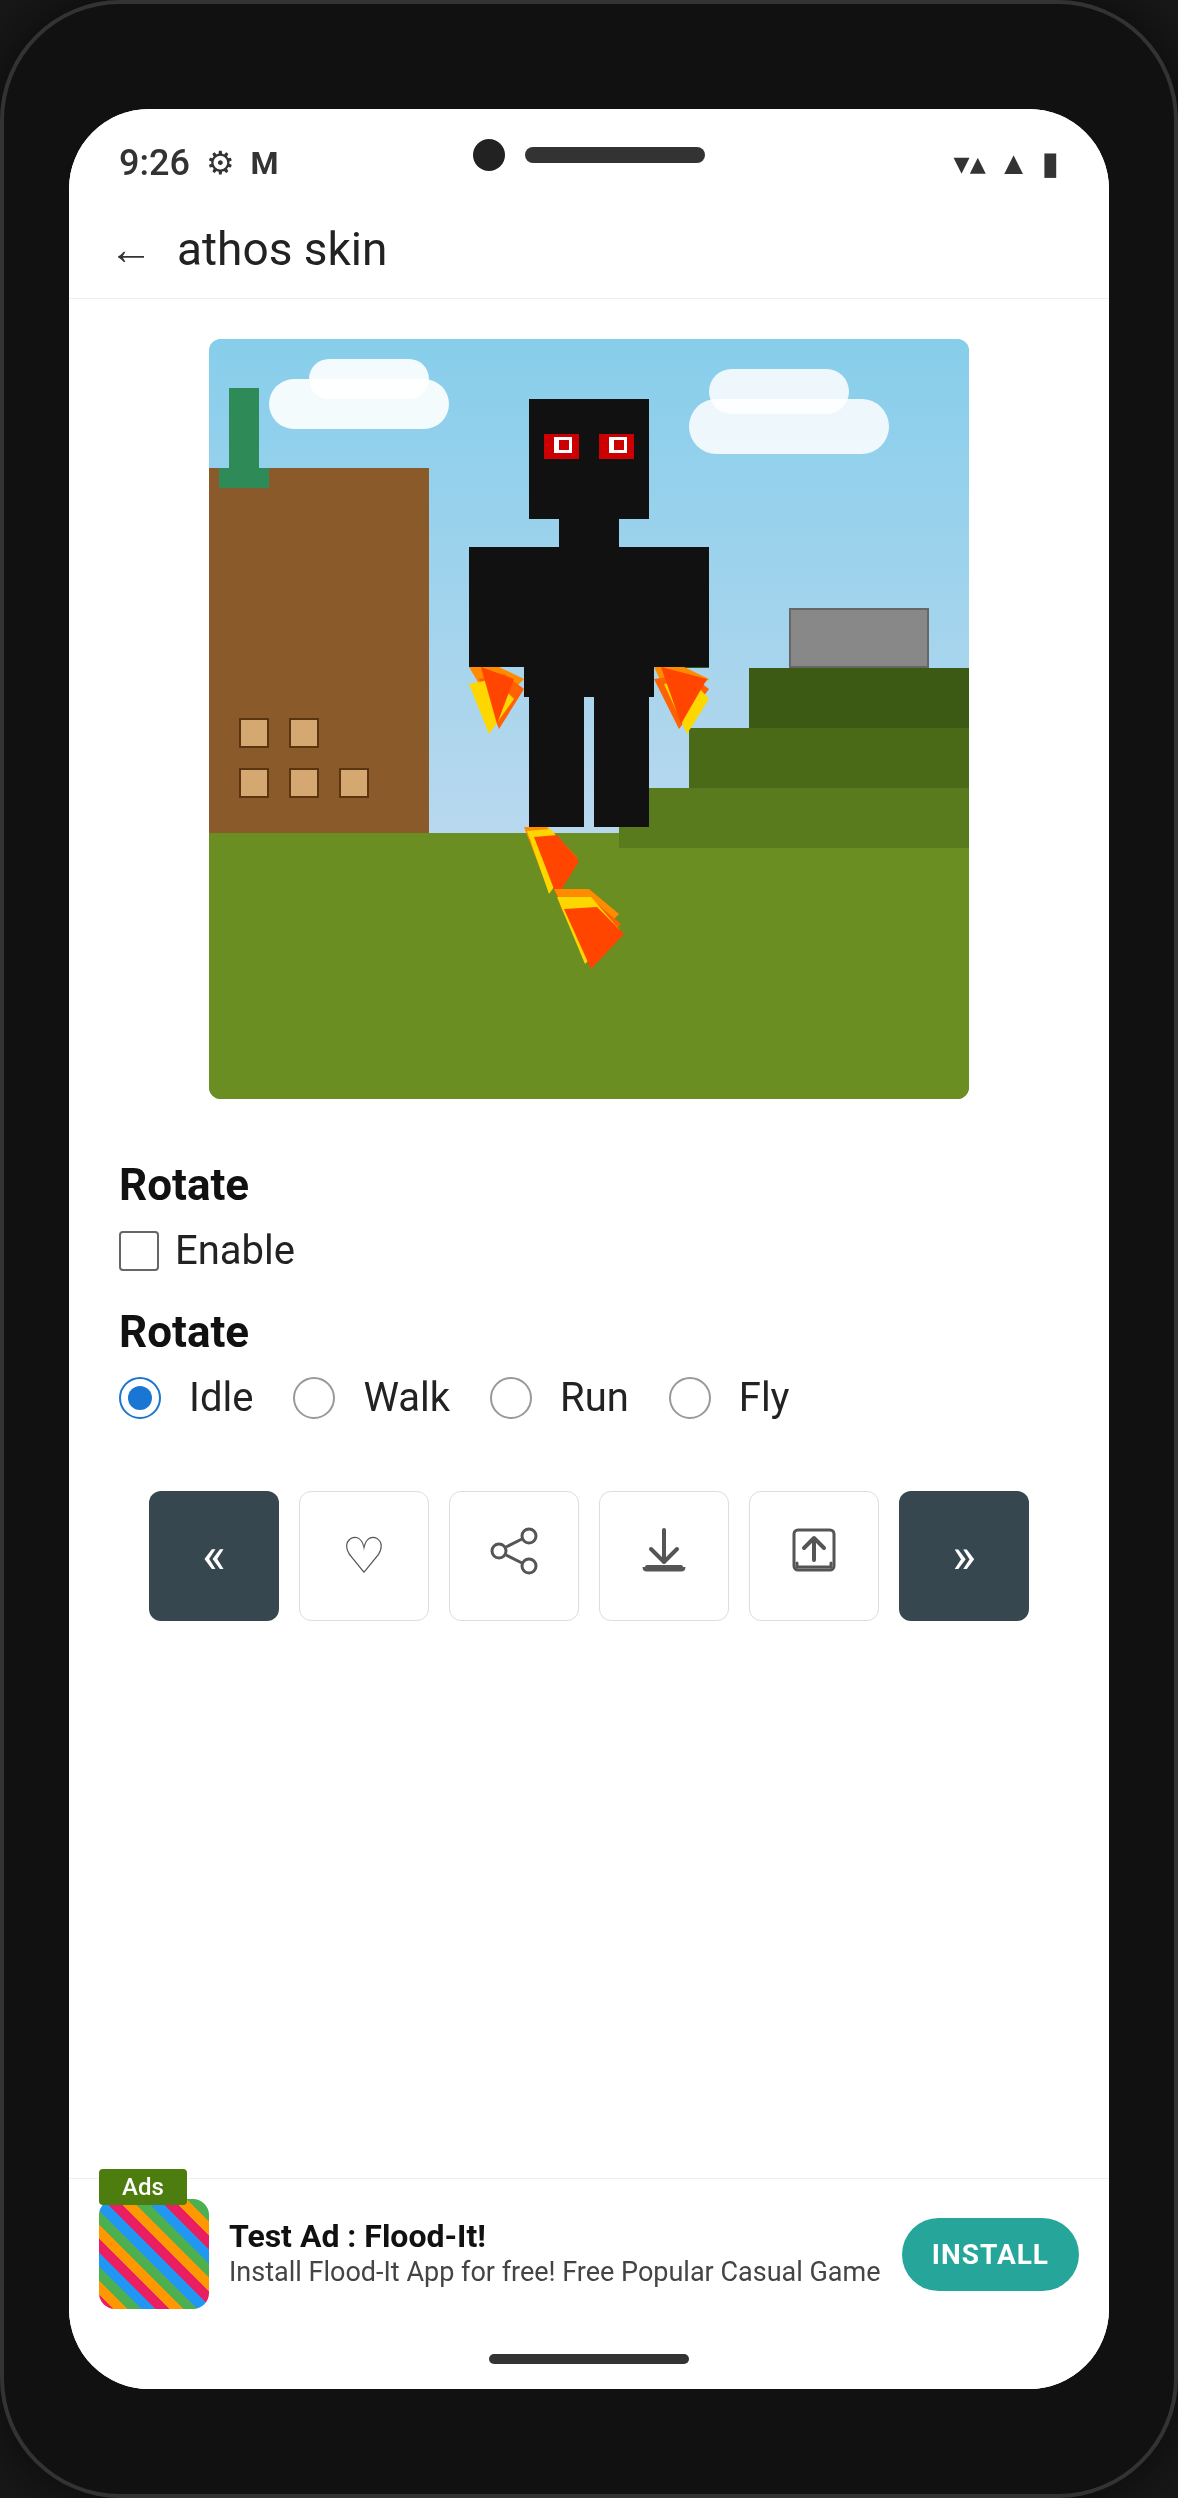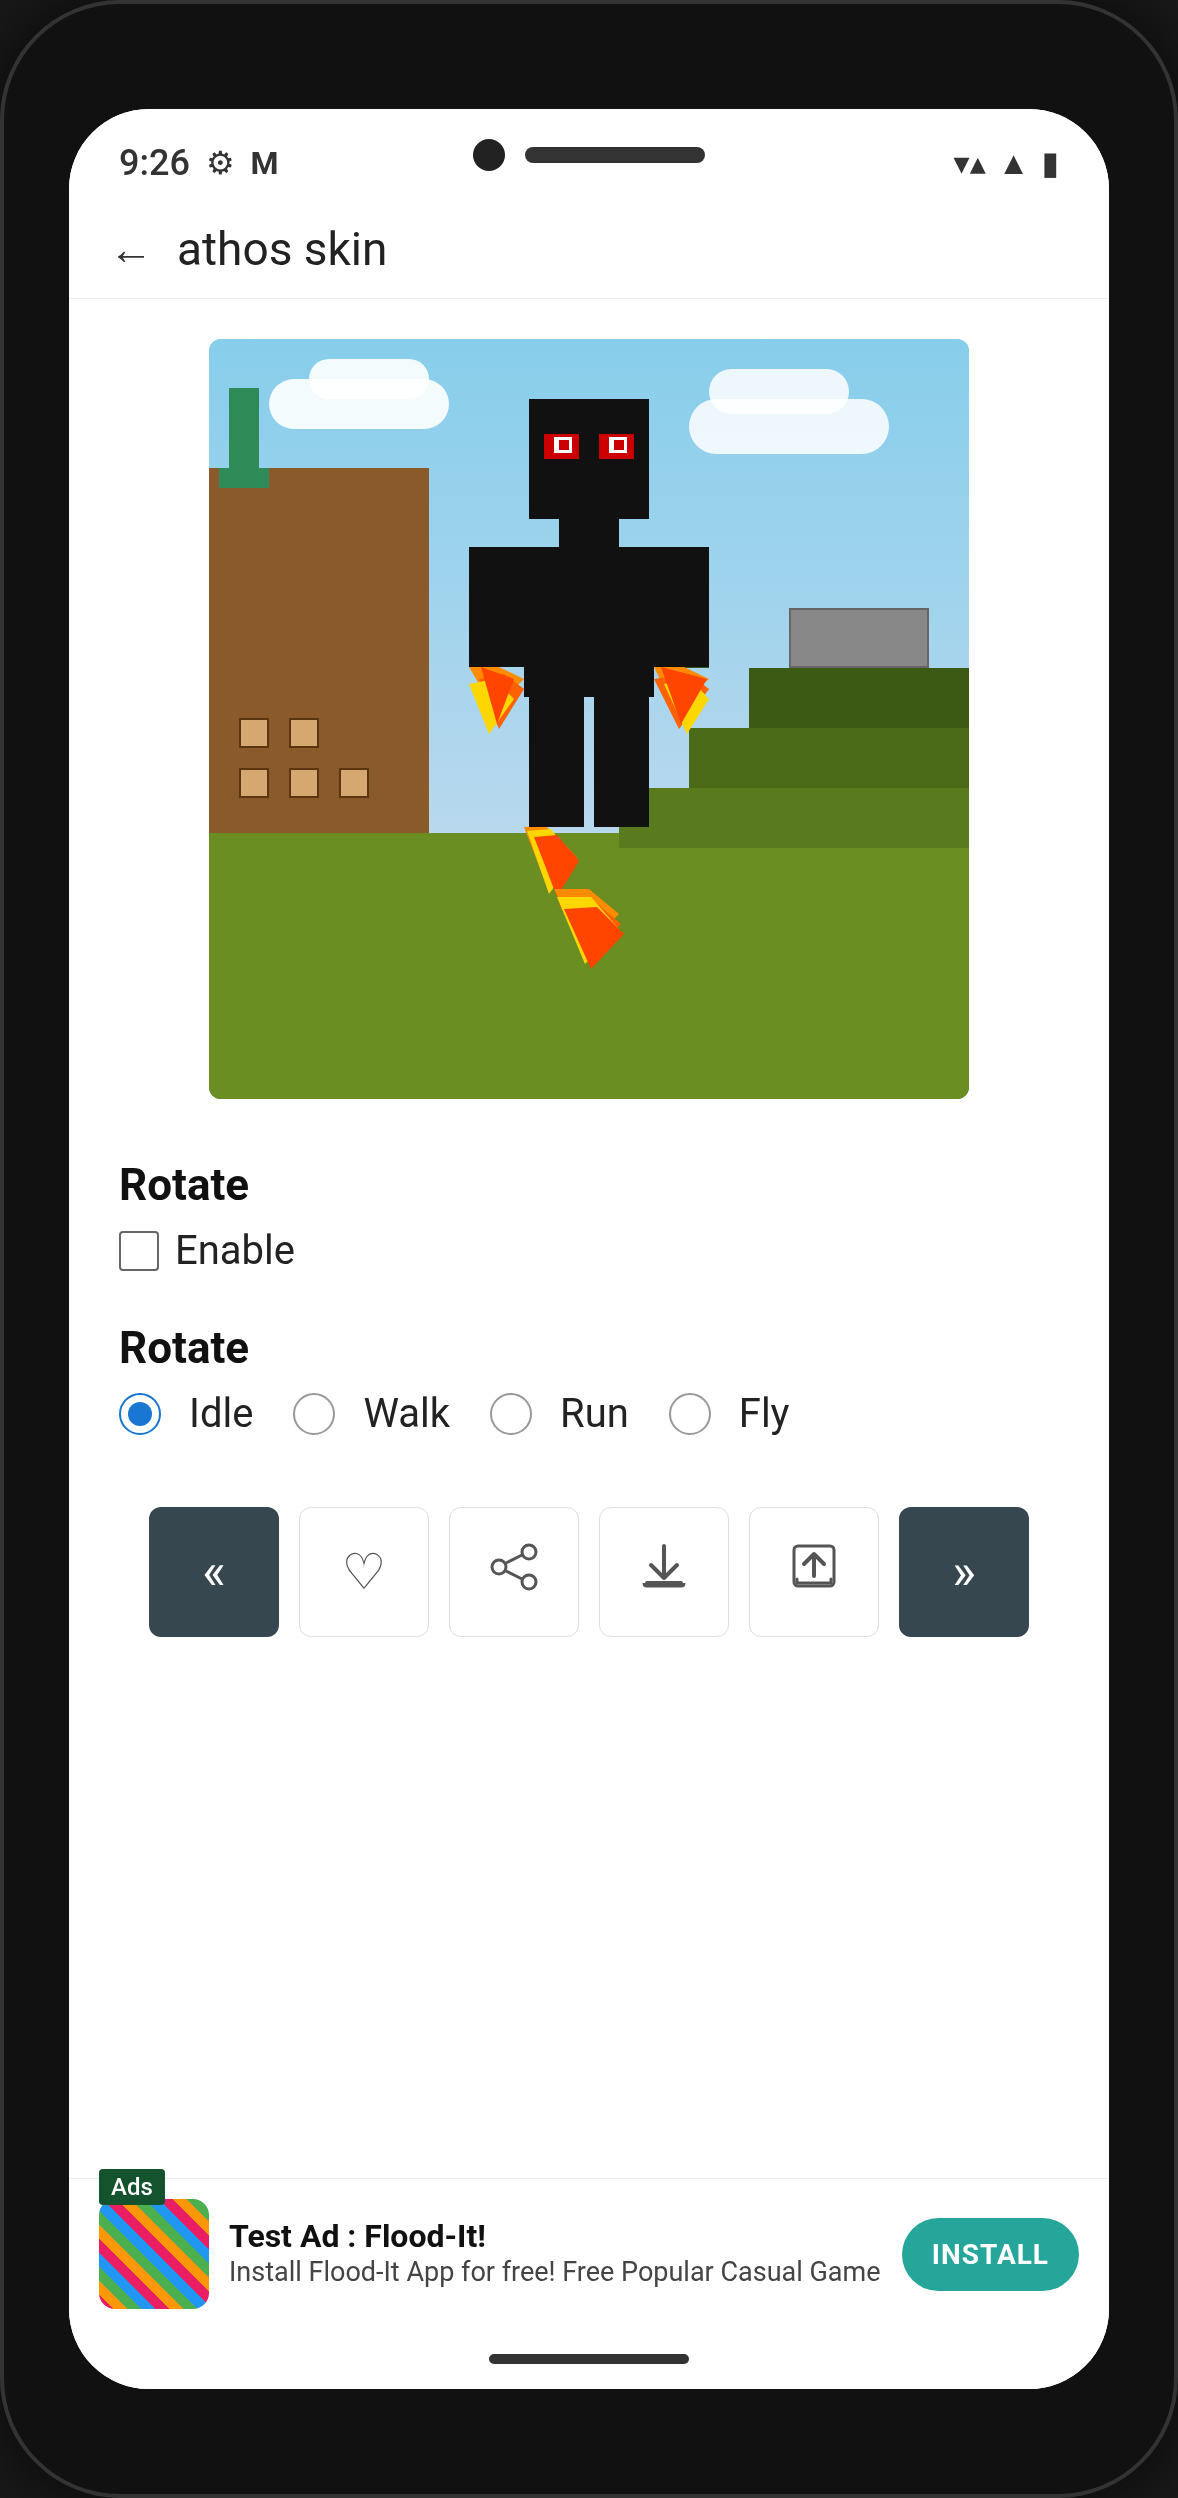--- a/index.html
+++ b/index.html
@@ -122,21 +122,21 @@
     .section-title {
       font-size: 44px;
       font-weight: 700;
       color: #111;
       margin-bottom: 16px;
     }
     .checkbox-row {
       display: flex;
       align-items: center;
       gap: 16px;
-      margin-bottom: 48px;
+      margin-bottom: 32px;
     }
     .checkbox {
       width: 40px;
       height: 40px;
       border: 2px solid #666;
       background: #fff;
       border-radius: 4px;
       flex-shrink: 0;
     }
     .checkbox-label {
@@ -221,24 +221,24 @@
       display: flex;
       align-items: center;
       gap: 20px;
       flex-shrink: 0;
       position: relative;
     }
     .ads-badge {
       position: absolute;
       top: -10px;
       left: 30px;
-      background: #14532d;
+      background: #4d7c0f;
       color: white;
       font-size: 24px;
-      padding: 4px 12px;
+      padding: 4px 23px;
       border-radius: 4px;
       font-weight: 500;
     }
     .ad-icon {
       width: 110px;
       height: 110px;
       background: linear-gradient(135deg, #1565C0, #0D47A1);
       border-radius: 16px;
       overflow: hidden;
       flex-shrink: 0;

